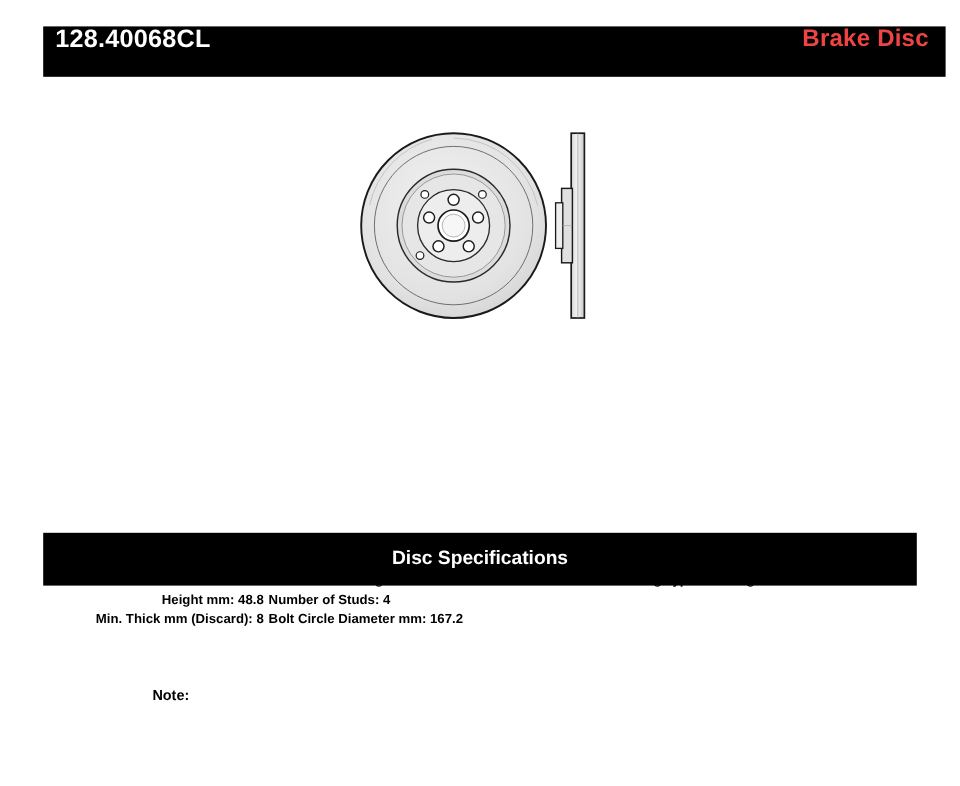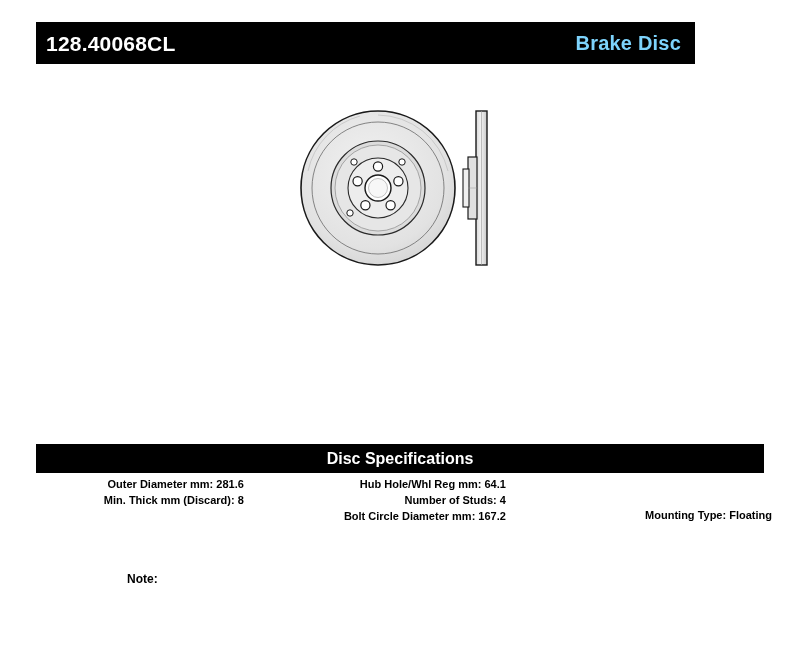--- a/index.html
+++ b/index.html
@@ -14,38 +14,38 @@
     color: #000000;
     position: relative;
     overflow: hidden;
   }
 
   
   .header-bar {
     position: absolute;
     left: 36px;
     top: 22px;
-    width: 659px;
+    width: 752px;
     height: 42px;
     background: #000000;
     display: flex;
-    align-items: center;
+    align-items: flex-start;
     justify-content: space-between;
     box-sizing: border-box;
     padding: 0 14px 0 10px;
   }
   .part-number {
     color: #ffffff;
     font-size: 21px;
     font-weight: bold;
     letter-spacing: 0.2px;
     line-height: 1;
   }
   .product-type {
-    color: #7dd3fc;
+    color: #ef4444;
     font-size: 20px;
     font-weight: bold;
     letter-spacing: 0.2px;
     line-height: 1;
   }
 
   
   .product-image {
     position: absolute;
     left: 280px;
@@ -53,48 +53,48 @@
     width: 250px;
     height: 190px;
   }
 
   
   .spec-bar {
     position: absolute;
     left: 36px;
     top: 444px;
     width: 728px;
-    height: 29px;
+    height: 44px;
     background: #000000;
     display: flex;
     align-items: center;
     justify-content: center;
   }
   .spec-bar-title {
     color: #ffffff;
     font-size: 16px;
     font-weight: bold;
   }
 
   
   .specs {
     position: absolute;
-    left: 44px;
+    left: 20px;
     top: 476px;
     width: 728px;
     display: flex;
     font-size: 11px;
     font-weight: bold;
   }
   .spec-col {
     box-sizing: border-box;
   }
   .spec-col-1 { width: 28%; text-align: right; padding-right: 4px; }
-  .spec-col-2 { width: 36%; text-align: right; padding-right: 4px; }
-  .spec-col-3 { width: 36%; text-align: right; padding-left: 16px; margin-top: 31px; }
+  .spec-col-2 { width: 36%; padding-right: 4px; }
+  .spec-col-3 { width: 36%; text-align: left; padding-left: 16px; }
   .spec-line {
     line-height: 16px;
     white-space: nowrap;
   }
 
   
   .note {
     position: absolute;
     left: 92px;
     top: 572px;
@@ -169,20 +169,21 @@
 </div>
 
 <div class="spec-bar">
   <span class="spec-bar-title">Disc Specifications</span>
 </div>
 
 <div class="specs">
 
   <div class="spec-col spec-col-1">
     <div class="spec-line">Outer Diameter mm: 281.6</div>
+    <div class="spec-line">Height mm: 48.8</div>
     <div class="spec-line">Min. Thick mm (Discard): 8</div>
   </div>
 
   <div class="spec-col spec-col-2">
     <div class="spec-line">Hub Hole/Whl Reg mm: 64.1</div>
     <div class="spec-line">Number of Studs: 4</div>
     <div class="spec-line">Bolt Circle Diameter mm: 167.2</div>
   </div>
 
   <div class="spec-col spec-col-3">

